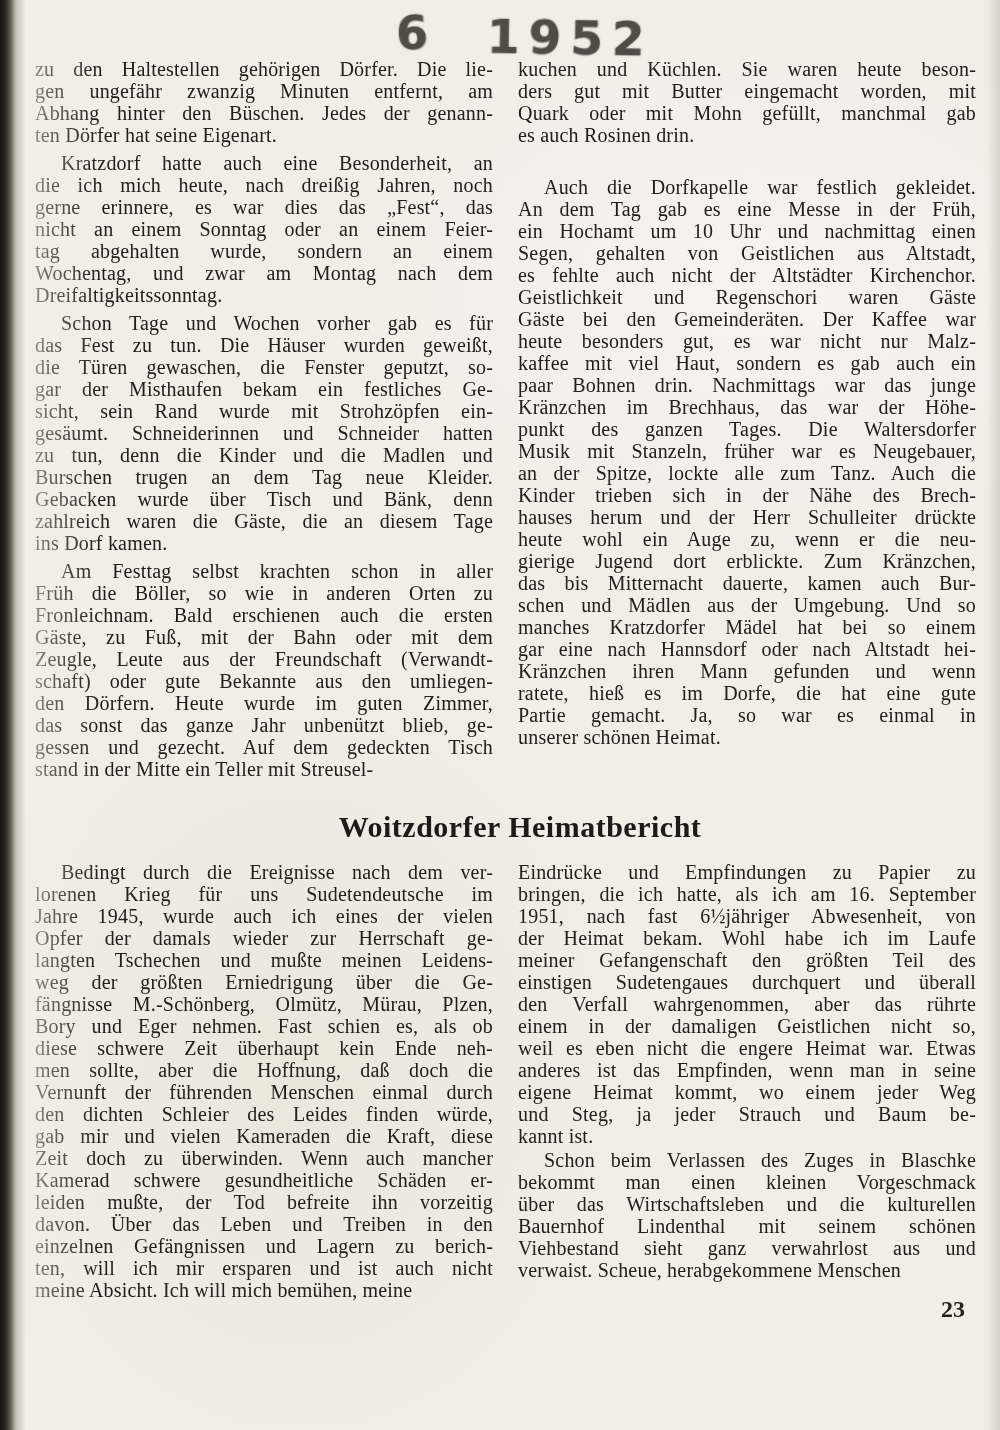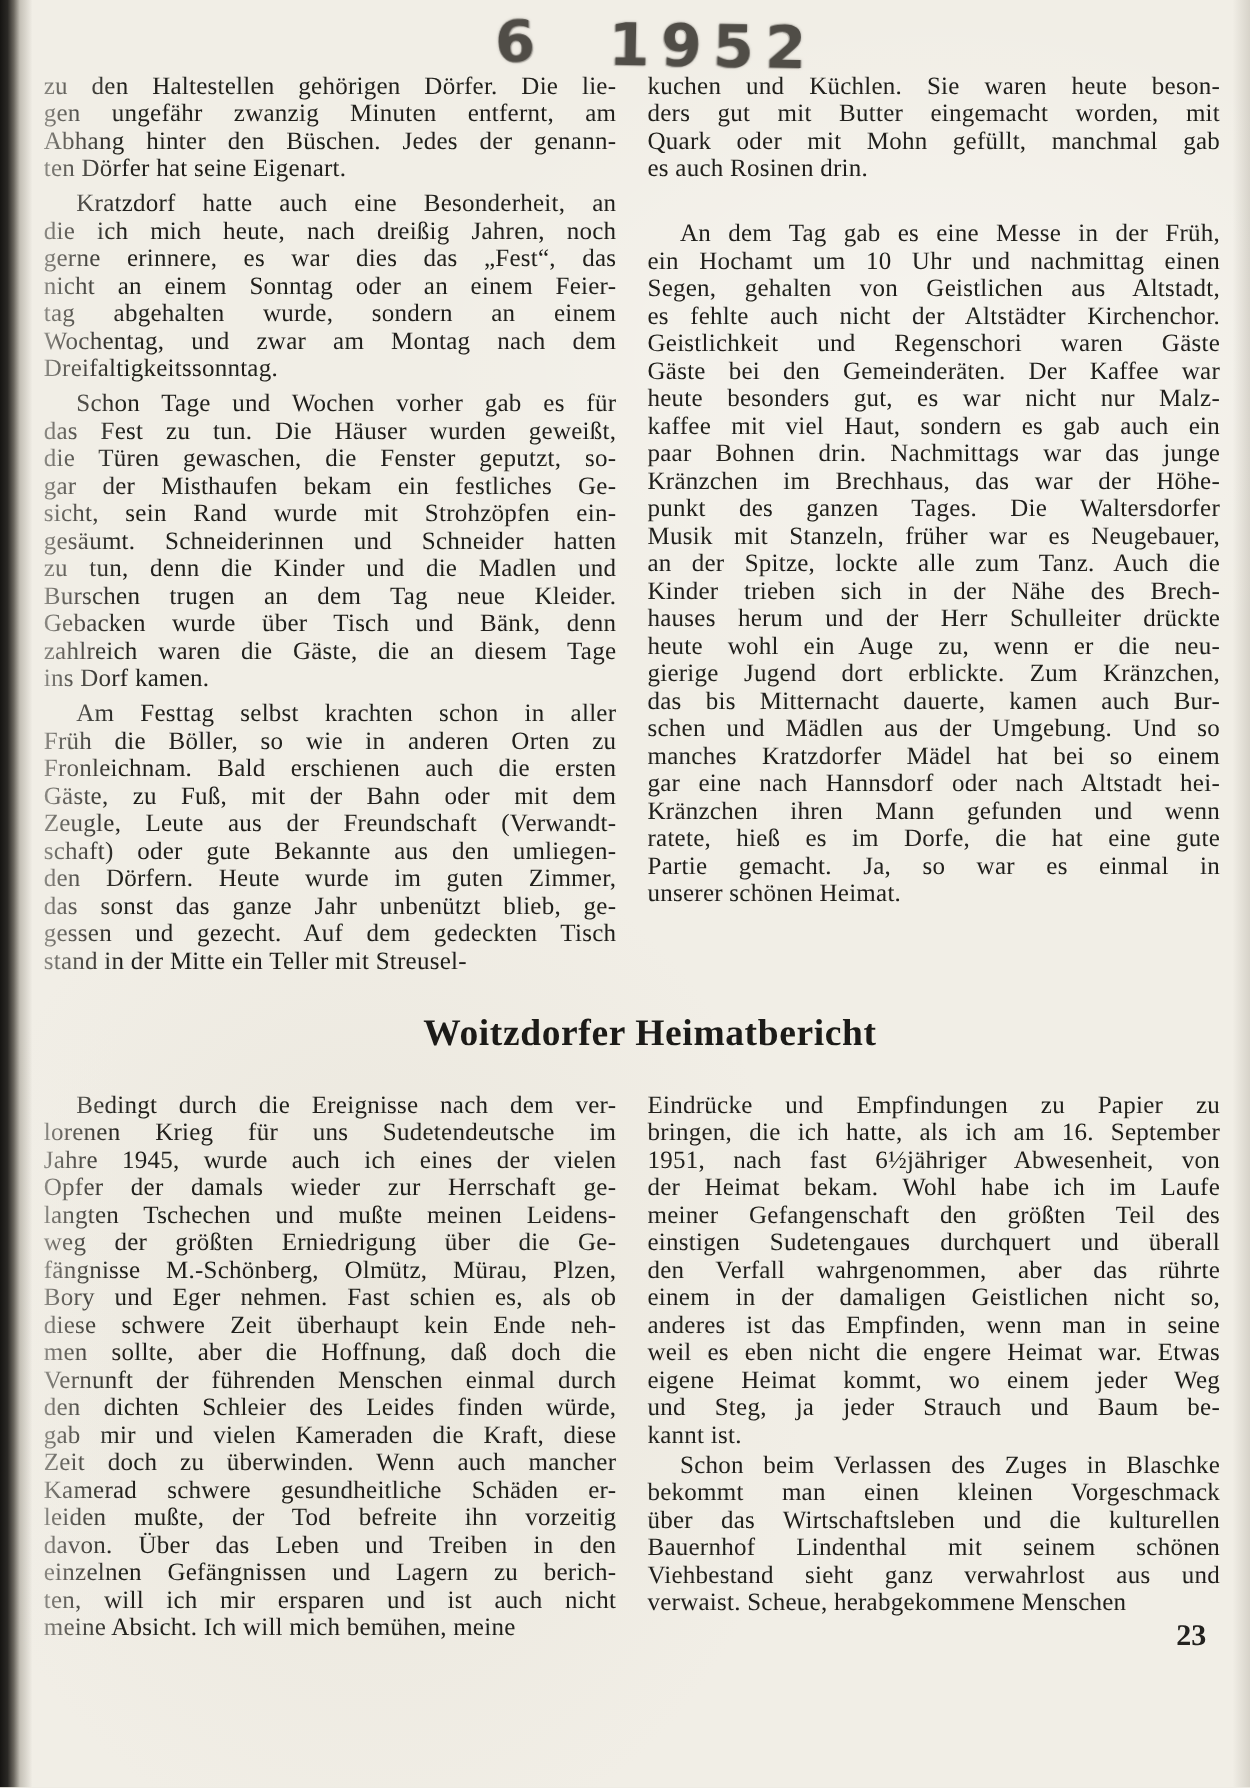--- a/index.html
+++ b/index.html
@@ -72,21 +72,21 @@
     text-align: justify; text-align-last: justify;
     letter-spacing: 0.2px;
     white-space: nowrap; 
   }
   .line.last { text-align-last: left; }
   .para.indent .line:first-child { text-indent: 26px; }
   [data-name="top-left-column"]  .para + .para { margin-top: 6px; }
   [data-name="top-right-column"] .para + .para { margin-top: 30px; }
   [data-name="bottom-right-column"] .para + .para { margin-top: 2px; }
   .heading {
-    margin: 16px 0 29px 0;
+    margin: 16px 0 17px 0;
     text-align: center;
     font-size: 30px; font-weight: 700;
     letter-spacing: 0.5px;
     color: #1c1b18;
     padding-left: 40px;
   }
   .page-number {
     position: absolute; left: 941px; top: 1296px;
     font-size: 24px; font-weight: 700; color: #23221f;
     z-index: 1;
@@ -149,20 +149,21 @@
         </div>
       </div>
     <div class="col" data-name="top-right-column">
         <div class="para" data-name="paragraph">
           <div class="line" data-name="text-line">kuchen und Küchlen. Sie waren heute beson-</div>
           <div class="line" data-name="text-line">ders gut mit Butter eingemacht worden, mit</div>
           <div class="line" data-name="text-line">Quark oder mit Mohn gefüllt, manchmal gab</div>
           <div class="line last" data-name="text-line">es auch Rosinen drin.</div>
         </div>
         <div class="para indent" data-name="paragraph">
+          <div class="line" data-name="text-line">Auch die Dorfkapelle war festlich gekleidet.</div>
           <div class="line" data-name="text-line">An dem Tag gab es eine Messe in der Früh,</div>
           <div class="line" data-name="text-line">ein Hochamt um 10 Uhr und nachmittag einen</div>
           <div class="line" data-name="text-line">Segen, gehalten von Geistlichen aus Altstadt,</div>
           <div class="line" data-name="text-line">es fehlte auch nicht der Altstädter Kirchenchor.</div>
           <div class="line" data-name="text-line">Geistlichkeit und Regenschori waren Gäste</div>
           <div class="line" data-name="text-line">Gäste bei den Gemeinderäten. Der Kaffee war</div>
           <div class="line" data-name="text-line">heute besonders gut, es war nicht nur Malz-</div>
           <div class="line" data-name="text-line">kaffee mit viel Haut, sondern es gab auch ein</div>
           <div class="line" data-name="text-line">paar Bohnen drin. Nachmittags war das junge</div>
           <div class="line" data-name="text-line">Kränzchen im Brechhaus, das war der Höhe-</div>
@@ -215,22 +216,22 @@
     <div class="col" data-name="bottom-right-column">
         <div class="para" data-name="paragraph">
           <div class="line" data-name="text-line">Eindrücke und Empfindungen zu Papier zu</div>
           <div class="line" data-name="text-line">bringen, die ich hatte, als ich am 16. September</div>
           <div class="line" data-name="text-line">1951, nach fast 6½jähriger Abwesenheit, von</div>
           <div class="line" data-name="text-line">der Heimat bekam. Wohl habe ich im Laufe</div>
           <div class="line" data-name="text-line">meiner Gefangenschaft den größten Teil des</div>
           <div class="line" data-name="text-line">einstigen Sudetengaues durchquert und überall</div>
           <div class="line" data-name="text-line">den Verfall wahrgenommen, aber das rührte</div>
           <div class="line" data-name="text-line">einem in der damaligen Geistlichen nicht so,</div>
+          <div class="line" data-name="text-line">weil es eben nicht die engere Heimat war. Etwas</div>
           <div class="line" data-name="text-line">anderes ist das Empfinden, wenn man in seine</div>
-          <div class="line" data-name="text-line">weil es eben nicht die engere Heimat war. Etwas</div>
           <div class="line" data-name="text-line">eigene Heimat kommt, wo einem jeder Weg</div>
           <div class="line" data-name="text-line">und Steg, ja jeder Strauch und Baum be-</div>
           <div class="line last" data-name="text-line">kannt ist.</div>
         </div>
         <div class="para indent" data-name="paragraph">
           <div class="line" data-name="text-line">Schon beim Verlassen des Zuges in Blaschke</div>
           <div class="line" data-name="text-line">bekommt man einen kleinen Vorgeschmack</div>
           <div class="line" data-name="text-line">über das Wirtschaftsleben und die kulturellen</div>
           <div class="line" data-name="text-line">Bauernhof Lindenthal mit seinem schönen</div>
           <div class="line" data-name="text-line">Viehbestand sieht ganz verwahrlost aus und</div>

